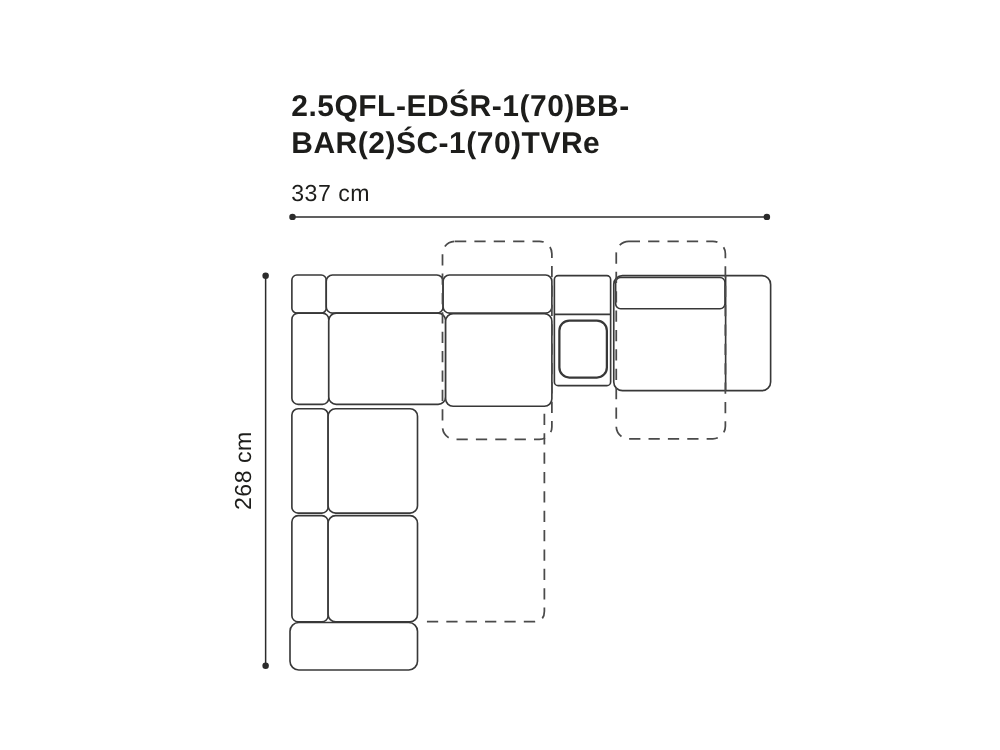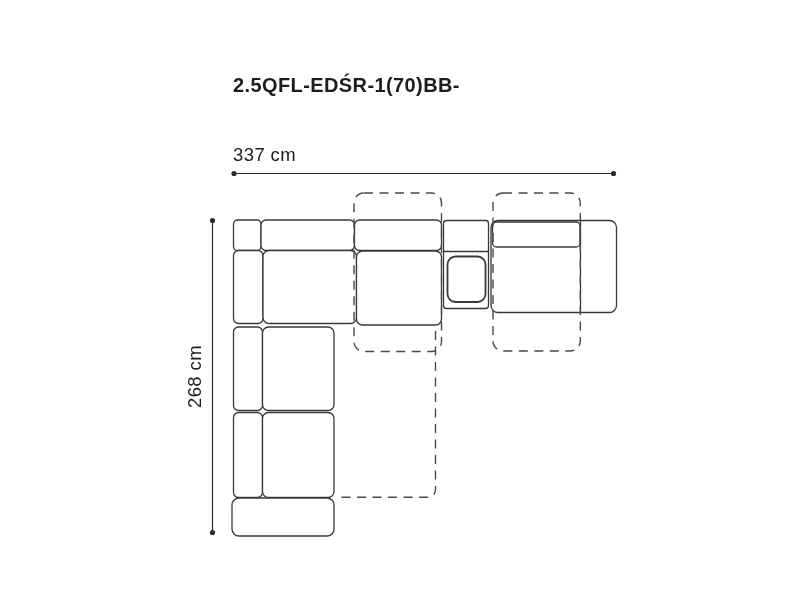--- a/index.html
+++ b/index.html
@@ -9,21 +9,21 @@
     height: 600px;
     background: var(--background, #ffffff);
     font-family: "Liberation Sans", sans-serif;
     overflow: hidden;
   }
   .title {
     position: absolute;
     left: 233px;
     top: 71px;
     margin: 0;
-    font-size: 20px;
+    font-size: 24px;
     font-weight: 700;
     line-height: 29px;
     letter-spacing: 0.4px;
     color: var(--text, #1d1d1b);
   }
   .title span { display: block; }
   .dim-label {
     font-size: 18.5px;
     font-weight: 500;
     letter-spacing: 0.4px;
@@ -52,20 +52,21 @@
   .dimline { stroke: var(--dim-line, #2b2b2b); stroke-width: 1.2; fill: none; }
   .dimdot  { fill: var(--dim-line, #2b2b2b); stroke: none; }
 </style>
 </head>
 <body>
 
 <div class="stage">
 
   <h1 class="title">
     <span>2.5QFL-EDŚR-1(70)BB-</span>
+    <span>BAR(2)ŚC-1(70)TVRe</span>
   </h1>
 
   <div class="dim-label dim-width">337 cm</div>
   <div class="dim-label dim-depth">268 cm</div>
 
   <svg class="diagram" width="800" height="600" viewBox="0 0 800 600">
 
     <g>
 
       <rect class="solid" x="233.5" y="220" width="27.5" height="30.5" rx="4"></rect>

